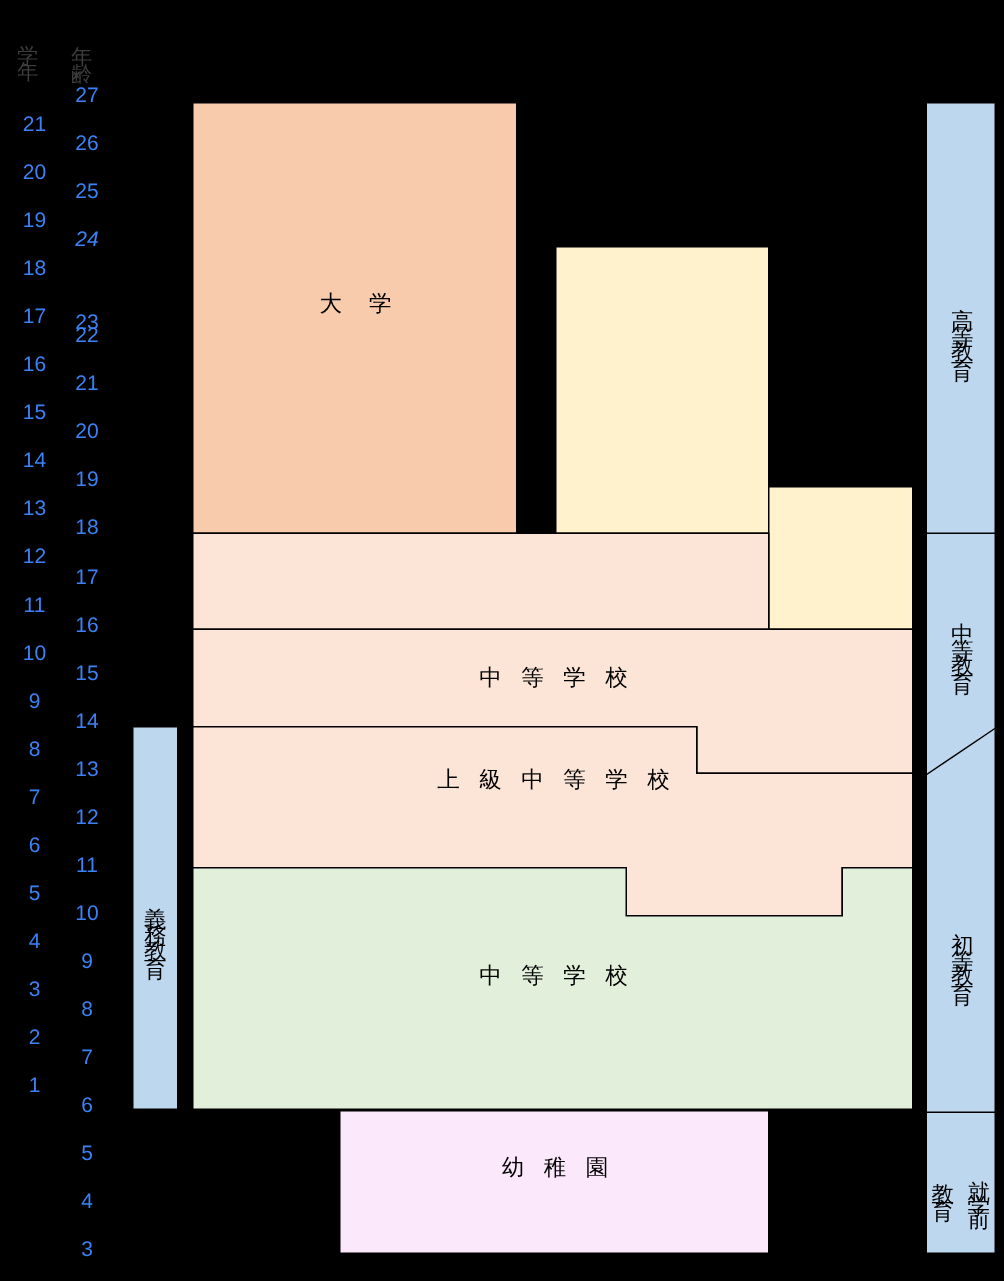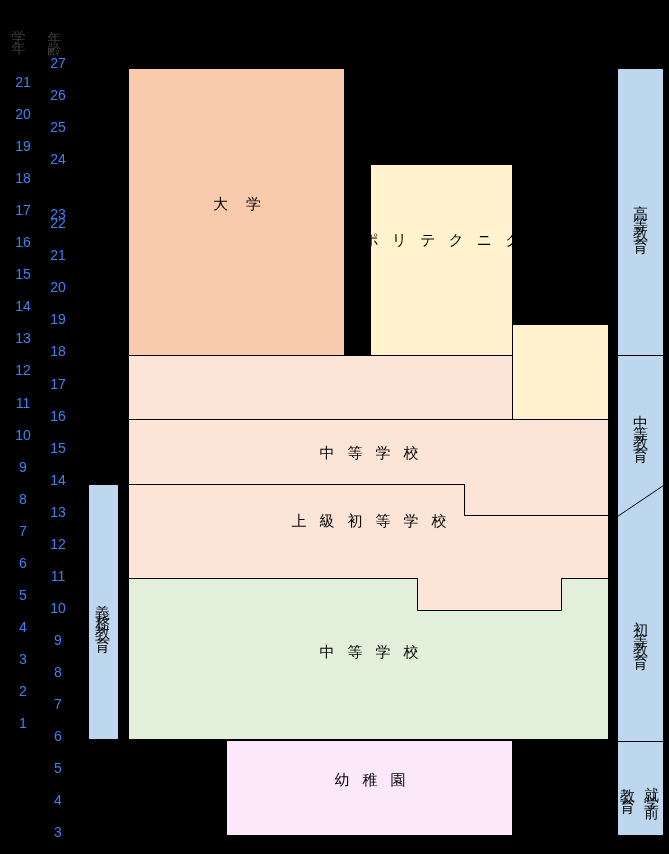--- a/index.html
+++ b/index.html
@@ -112,21 +112,21 @@
       <div class="num" style="left: 23px; top: 594.8px;">5</div>
       <div class="num" style="left: 23px; top: 626.85px;">4</div>
       <div class="num" style="left: 23px; top: 658.9px;">3</div>
       <div class="num" style="left: 23px; top: 690.95px;">2</div>
       <div class="num" style="left: 23px; top: 723px;">1</div>
     </div>
   <div id="age-col">
       <div class="num" style="left: 58px; top: 63px;">27</div>
       <div class="num" style="left: 58px; top: 95.05px;">26</div>
       <div class="num" style="left: 58px; top: 127.1px;">25</div>
-      <div class="num" style="left: 58px; top: 159.15px;">24</div>
+      <div class="num" style="left: 58px; top: 159.15px; font-style: italic;">24</div>
       <div class="num" style="left: 58px; top: 191.2px; margin-top: 23px;">23</div>
       <div class="num" style="left: 58px; top: 223.25px;">22</div>
       <div class="num" style="left: 58px; top: 255.3px;">21</div>
       <div class="num" style="left: 58px; top: 287.35px;">20</div>
       <div class="num" style="left: 58px; top: 319.4px;">19</div>
       <div class="num" style="left: 58px; top: 351.45px;">18</div>
       <div class="num" style="left: 58px; top: 383.5px;">17</div>
       <div class="num" style="left: 58px; top: 415.55px;">16</div>
       <div class="num" style="left: 58px; top: 447.6px;">15</div>
       <div class="num" style="left: 58px; top: 479.65px;">14</div>
@@ -137,23 +137,22 @@
       <div class="num" style="left: 58px; top: 639.9px;">9</div>
       <div class="num" style="left: 58px; top: 671.95px;">8</div>
       <div class="num" style="left: 58px; top: 704px;">7</div>
       <div class="num" style="left: 58px; top: 736.05px;">6</div>
       <div class="num" style="left: 58px; top: 768.1px;">5</div>
       <div class="num" style="left: 58px; top: 800.15px;">4</div>
       <div class="num" style="left: 58px; top: 832.2px;">3</div>
     </div>
 
   <div class="label wide" style="left:237px; top:203px;">大学</div>
-  <div class="label" style="left:442px; top:239px;">ポリテクニク</div>
   <div class="label" style="left:369px; top:452px;">中等学校</div>
-  <div class="label" style="left:369px; top:520px;">上級初等学校</div>
+  <div class="label" style="left:369px; top:520px;">上級中等学校</div>
   <div class="label" style="left:369px; top:651px;">中等学校</div>
   <div class="label" style="left:370px; top:779px;">幼稚園</div>
 
   <div class="vlabel" style="left:103px; top:609px;">義務教育</div>
   <div class="vlabel" style="left:641px; top:210px;">高等教育</div>
   <div class="vlabel" style="left:641px; top:419px;">中等教育</div>
   <div class="vlabel" style="left:641px; top:626px;">初等教育</div>
   <div class="vlabel tight" style="left:652px; top:784px;">就学前</div>
   <div class="vlabel tight" style="left:628px; top:782px;">教育</div>
 

